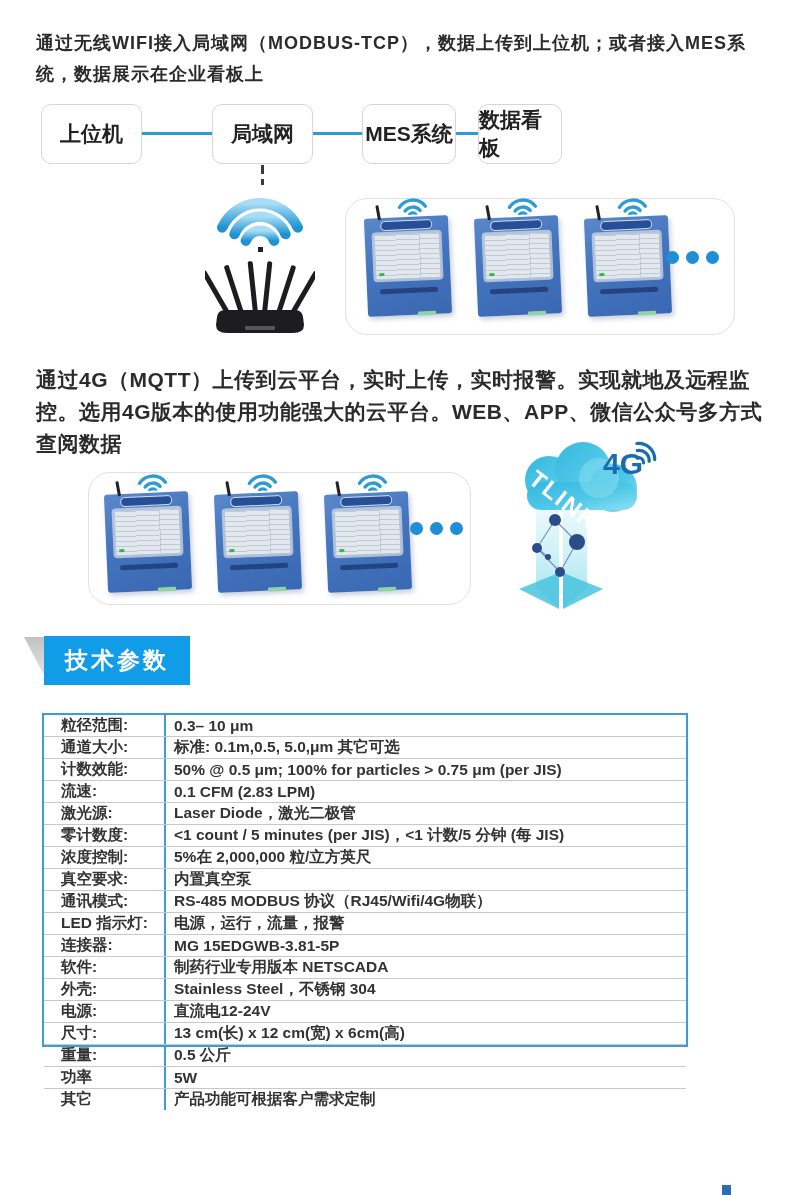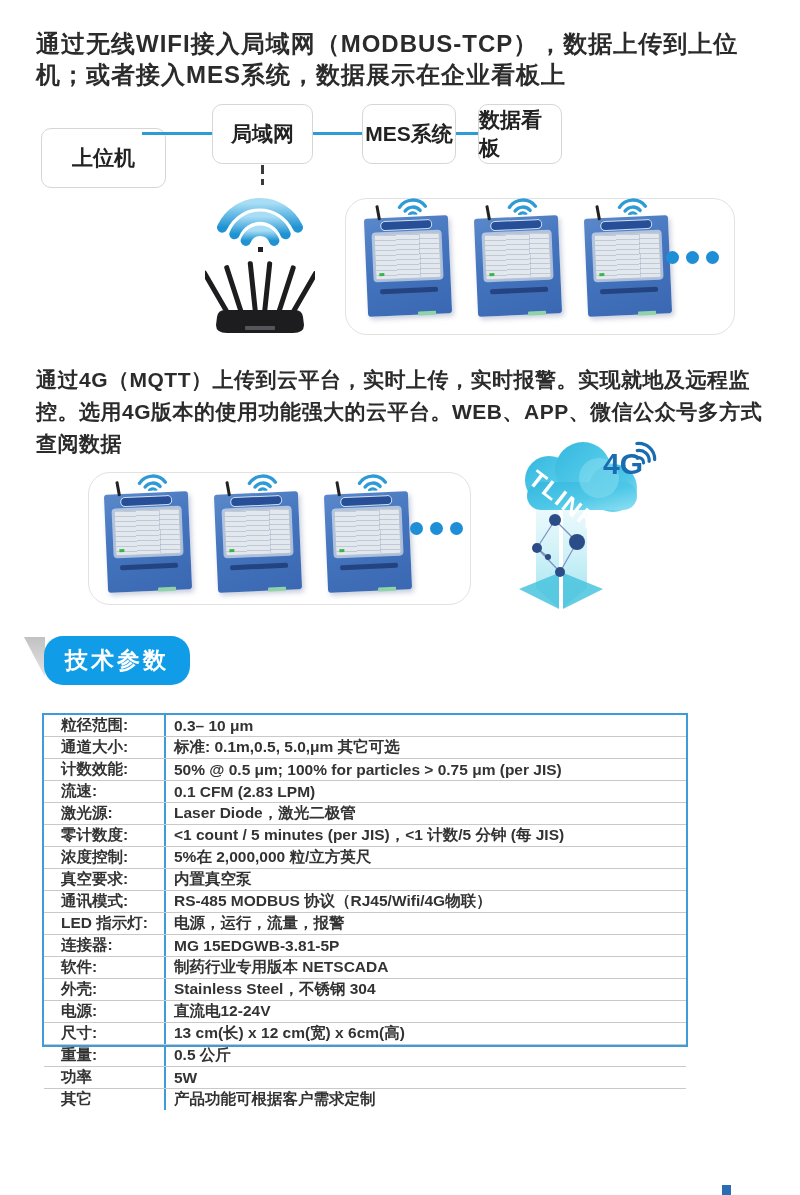--- a/index.html
+++ b/index.html
@@ -2,28 +2,28 @@
 <html><head>
 <meta charset="utf-8">
 <style>
   * { margin:0; padding:0; box-sizing:border-box; }
   html,body { background:#ffffff; }
   body { font-family:"Liberation Sans","DejaVu Sans",sans-serif; color:#2e2e2e; }
   .page { position:relative; width:800px; height:1195px; background:#fff; overflow:hidden; margin:0 auto; }
 
   
   .para { position:absolute; left:36px; width:738px; color:#2b2b2b; }
-  .para1 { top:28px; font-size:24px; line-height:31px; font-weight:700; letter-spacing:1px; }
+  .para1 { top:28px; font-size:18px; line-height:31px; font-weight:700; letter-spacing:1px; }
   .para2 { top:364px; font-size:21px; line-height:32px; font-weight:600; letter-spacing:0.5px; }
 
   
   .flow-box { position:absolute; top:104px; height:60px; background:#fff; border:1.5px solid #d6d6d6;
               border-radius:10px; display:flex; align-items:center; justify-content:center;
               font-size:21px; font-weight:600; color:#222; }
-  .fb1 { left:41px;  width:125px;margin-top:24px; }
+  .fb1 { left:41px;  width:101px; }
   .fb2 { left:212px; width:101px;justify-content:center; }
   .fb3 { left:362px; width:94px;  }
   .fb4 { left:478px; width:84px;  }
   .flow-line { position:absolute; top:132px; height:3px; background:#2e9bd6; }
   .fl1 { left:142px; width:70px; }
   .fl2 { left:313px; width:49px; }
   .fl3 { left:456px; width:22px; }
 
   
   .dash { position:absolute; width:3px; background:#3a3a3a; }
@@ -66,21 +66,21 @@
 
   
   .tlink { position:absolute; left:503px; top:436px; width:175px; height:190px; }
 
   
   .badge-tri { position:absolute; left:24px; top:637px; width:21px; height:40px;
                background:linear-gradient(180deg,#c2c2c2,#e4e4e4);
                clip-path:polygon(0 0, 100% 0, 100% 100%); }
   .badge { position:absolute; left:44px; top:636px; width:146px; height:49px; background:#119ce8;
            display:flex; align-items:center; justify-content:center;
-           color:#fff; font-size:23px; font-weight:700; letter-spacing:3px;border-radius:19px; }
+           color:#fff; font-size:23px; font-weight:700; letter-spacing:3px; }
 
   
   .spec-table { position:absolute; left:42px; top:713px; width:646px; height:334px;
                 border:2px solid #3e9cd8; background:#fff;
                 display:grid; grid-template-rows:repeat(18, 1fr); }
   .spec-row { display:grid; grid-template-columns:122px 1fr; border-bottom:1px solid #c9c9c9; }
   .spec-row:last-child { border-bottom:none; }
   .spec-label { border-right:2px solid #3e9cd8; padding-left:17px; display:flex; align-items:center;
                 font-size:15.5px; font-weight:600; color:#333; white-space:nowrap; }
   .spec-value { padding-left:8px; display:flex; align-items:center;

